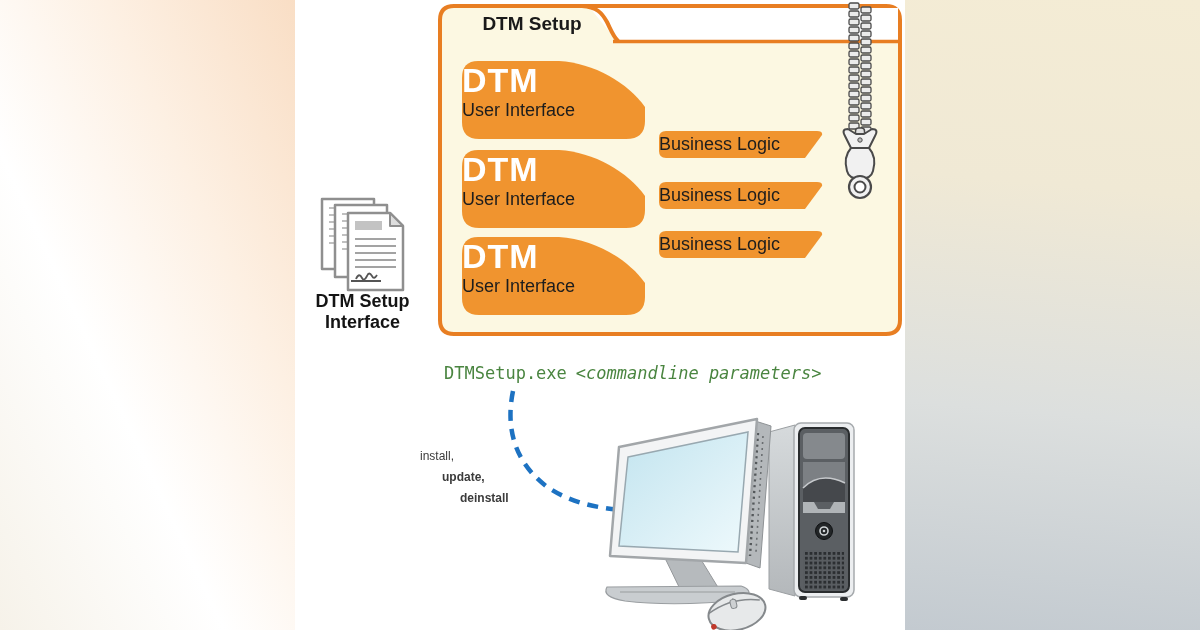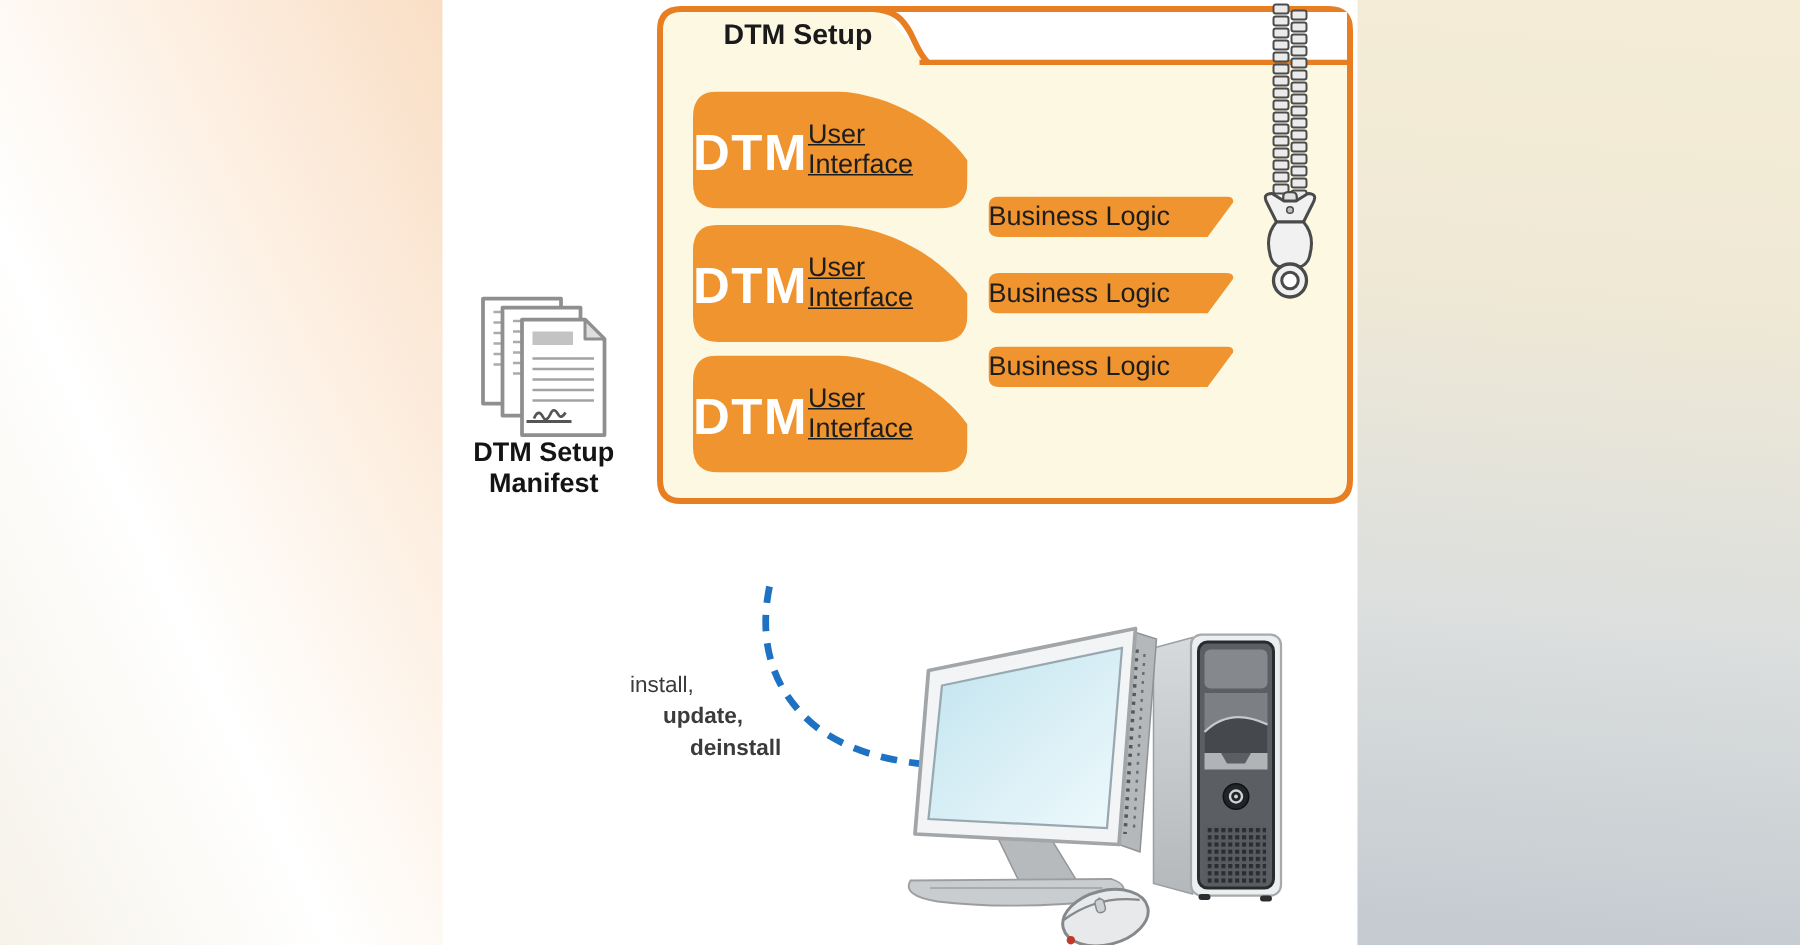--- a/index.html
+++ b/index.html
@@ -8,32 +8,32 @@
   .band-left{position:absolute;left:0;top:0;width:295px;height:630px;
     background:linear-gradient(to bottom left,#f9dec5 0%,#fdf0e3 32%,#ffffff 62%,#f6f2e9 100%);}
   .band-right{position:absolute;left:905px;top:0;width:295px;height:630px;
     background:linear-gradient(185deg,#f4ecd5 0%,#f0e9d5 30%,#dcdfde 65%,#c3cad0 100%);}
   .overlay{position:absolute;left:0;top:0;z-index:1;}
   .txt{position:absolute;z-index:2;}
   .tab-label{left:452px;top:13px;width:160px;text-align:center;font-size:19px;font-weight:bold;color:#1a1a1a;}
   .dtm-block{position:absolute;left:462px;width:183px;height:78px;z-index:2;}
   .dtm-b1{top:61px;} .dtm-b2{top:150px;} .dtm-b3{top:237px;}
   .dtm-shape{position:absolute;left:0;top:0;}
-  .dtm-text{position:absolute;left:0;top:0;width:152px;height:58px;display:flex;flex-direction:row;
-    align-items:flex-end;justify-content:center;padding-top:2px;box-sizing:border-box;}
+  .dtm-text{position:absolute;left:0;top:0;width:152px;height:58px;display:flex;flex-direction:column;
+    align-items:flex-start;justify-content:center;padding-top:2px;box-sizing:border-box;}
   .dtm-title{font-size:34px;font-weight:bold;color:#ffffff;letter-spacing:1px;line-height:34px;}
-  .dtm-sub{font-size:18px;color:#1d1d1d;line-height:20px;margin-top:3px;text-decoration:underline;}
+  .dtm-sub{font-size:18px;color:#1d1d1d;line-height:20px;margin-top:3px;}
   .biz-block{position:absolute;left:659px;width:164px;height:27px;z-index:2;}
   .biz-1{top:131px;} .biz-2{top:182px;} .biz-3{top:231px;}
   .biz-text{position:absolute;left:0;top:0;width:150px;text-align:left;font-size:18px;color:#1d1d1d;line-height:27px;}
   .manifest-label{left:300px;top:291px;width:125px;text-align:center;font-size:18px;font-weight:bold;
     color:#141414;line-height:21px;}
   .cmdline{left:444px;top:363px;font-family:"DejaVu Sans Mono",monospace;font-size:17px;color:#4A8540;white-space:nowrap;}
   .cmd-params{font-style:italic;margin-left:9px;}
-  .actions{left:420px;top:446px;font-size:15px;color:#3b3b3b;line-height:21px;}
+  .actions{left:420px;top:446px;font-size:12px;color:#3b3b3b;line-height:21px;}
   .actions span{display:block;}
   .act-1{padding-left:0;} .act-2{padding-left:22px;font-weight:bold;} .act-3{padding-left:40px;font-weight:bold;}
 </style>
 </head>
 <body>
 
 <div class="canvas">
 
   <div class="band-left"></div>
   <div class="band-right"></div>
@@ -237,23 +237,24 @@
   </div>
   <div class="biz-block biz-3">
     <svg width="164" height="27" viewBox="0 0 164 27">
       <path d="M 7 0 H 158 Q 164 0 163 4 L 146 27 H 7 Q 0 27 0 20 V 7 Q 0 0 7 0 Z" fill="#F0942F"></path>
     </svg>
     <div class="biz-text">Business Logic</div>
   </div>
 
   <div class="txt manifest-label">
     <div>DTM Setup</div>
-    <div>Manifest</div>
-  </div>
-
+    <div>Interface</div>
+  </div>
+
+  <div class="txt cmdline"><span>DTMSetup.exe</span><span class="cmd-params">&lt;commandline parameters&gt;</span></div>
 
   <div class="txt actions">
     <span class="act-1">install,</span>
     <span class="act-2">update,</span>
     <span class="act-3">deinstall</span>
   </div>
 
 </div>
 
 </body></html>

